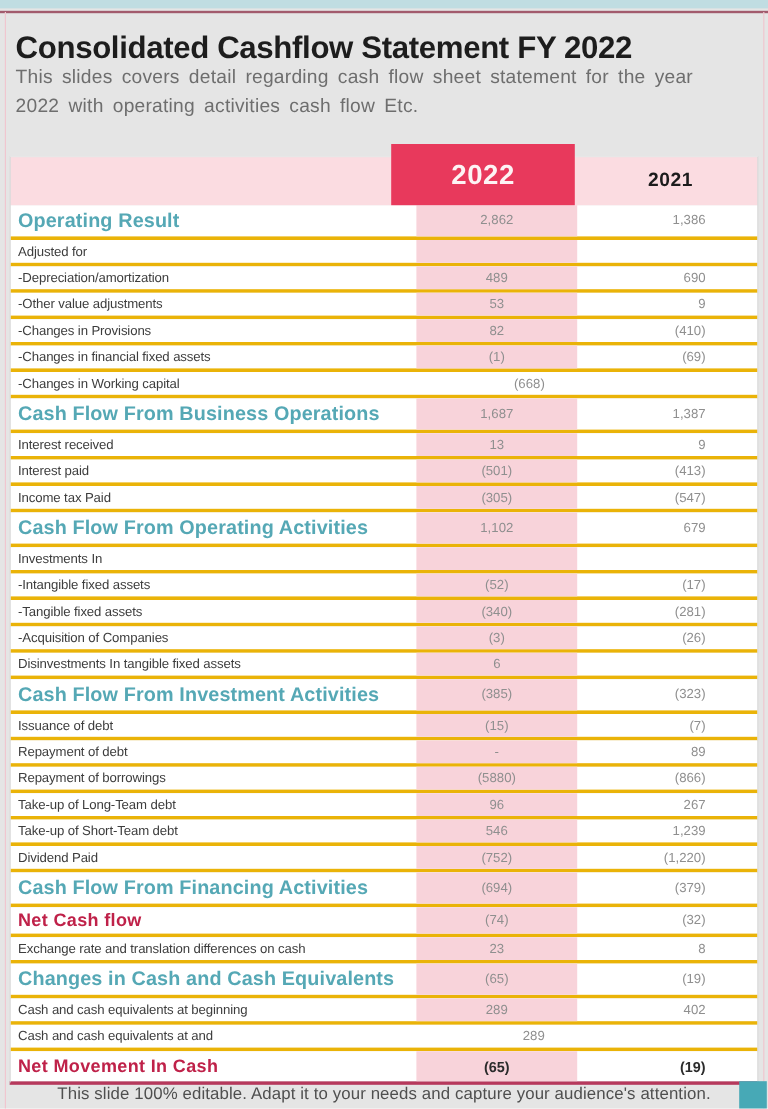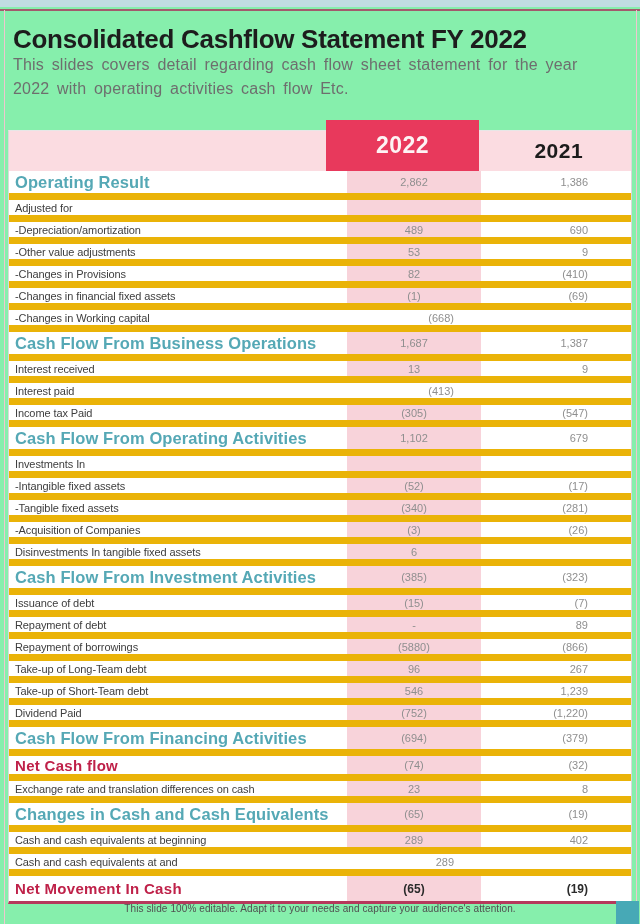--- a/index.html
+++ b/index.html
@@ -9,21 +9,21 @@
     --pink-header:#fbdce1;
     --crimson-text:#bf2149;
     --topbar-teal:#c0dde2;
     --corner-teal:#47a9b6;
     --table-bottom:#b6395c;
   }
   *{margin:0;padding:0;box-sizing:border-box;}
   html,body{background:#ffffff;}
   body{font-family:"Liberation Sans",sans-serif;}
   .slide{
-    position:relative;width:640px;height:924px;background:#86efac;overflow:hidden;
+    position:relative;width:640px;height:924px;background:#e5e5e5;overflow:hidden;
   }
   .top-bar{
     position:absolute;left:0;top:0;width:640px;height:7px;background:var(--topbar-teal);
   }
   .top-rule{
     position:absolute;left:0;top:9px;width:640px;height:2px;background:#a25b6d;
   }
   .side-rule{position:absolute;top:10px;bottom:0;width:1px;background:#f0c6cf;}
   .side-rule.left{left:4px;}
   .side-rule.right{left:636px;}
@@ -41,30 +41,30 @@
     border-bottom:3px solid var(--table-bottom);
     font-size:11px;
   }
   .thead{
     position:relative;display:flex;height:40px;background:var(--pink-header);
   }
   .th-label{width:338px;}
   .th-22{position:relative;width:171px;}
   .th-21{
     width:154px;display:flex;align-items:center;justify-content:center;
-    font-size:21px;font-weight:bold;color:#1c1c1c;letter-spacing:0.5px;
+    font-size:16px;font-weight:bold;color:#1c1c1c;letter-spacing:0.5px;
   }
   .red-box{
     position:absolute;left:0;top:-11px;width:153px;height:51px;
     background:var(--accent-red);
     display:flex;align-items:center;justify-content:center;
     font-size:23px;font-weight:bold;color:#fdf3f4;letter-spacing:0.5px;
   }
   .trow{
-    display:flex;align-items:stretch;border-bottom:7px solid #eab308;height:22px;background:#ffffff;
+    display:flex;align-items:stretch;border-bottom:3px solid #eab308;height:22px;background:#ffffff;
   }
   .trow:last-child{border-bottom:none;}
   .c-label{
     width:338px;display:flex;align-items:center;padding-left:6px;
     color:#3d3d3d;letter-spacing:-0.1px;
   }
   .c-v22{
     width:134px;display:flex;align-items:center;justify-content:center;
     background:var(--pink-column);color:#8f8f8f;
   }
@@ -80,21 +80,21 @@
   .trow--red{height:25px;}
   .trow--red .c-label{
     color:var(--crimson-text);font-weight:bold;font-size:15px;letter-spacing:0.3px;
   }
   .trow--bold-values .c-v22,
   .trow--bold-values .c-v21{
     color:#2b2b2b;font-weight:bold;font-size:12px;
   }
   .footer-note{
     position:absolute;left:0;top:903px;width:640px;text-align:center;
-    font-size:10px;color:#4f4f4f;letter-spacing:0.1px;
+    font-size:14px;color:#4f4f4f;letter-spacing:0.1px;
   }
   .corner-accent{
     position:absolute;left:616px;top:901px;width:23px;height:23px;background:var(--corner-teal);
   }
 </style>
 </head>
 <body>
 
 <div class="slide">
   <div class="top-bar"></div>
@@ -162,20 +162,21 @@
   </div>
 
   <div class="trow trow--plain">
     <div class="c-label">Interest received</div>
     <div class="c-v22">13</div>
     <div class="c-v21">9</div>
   </div>
 
   <div class="trow trow--plain">
     <div class="c-label">Interest paid</div>
+    <div class="c-v22">(501)</div>
     <div class="c-v21">(413)</div>
   </div>
 
   <div class="trow trow--plain">
     <div class="c-label">Income tax Paid</div>
     <div class="c-v22">(305)</div>
     <div class="c-v21">(547)</div>
   </div>
 
   <div class="trow trow--teal">

